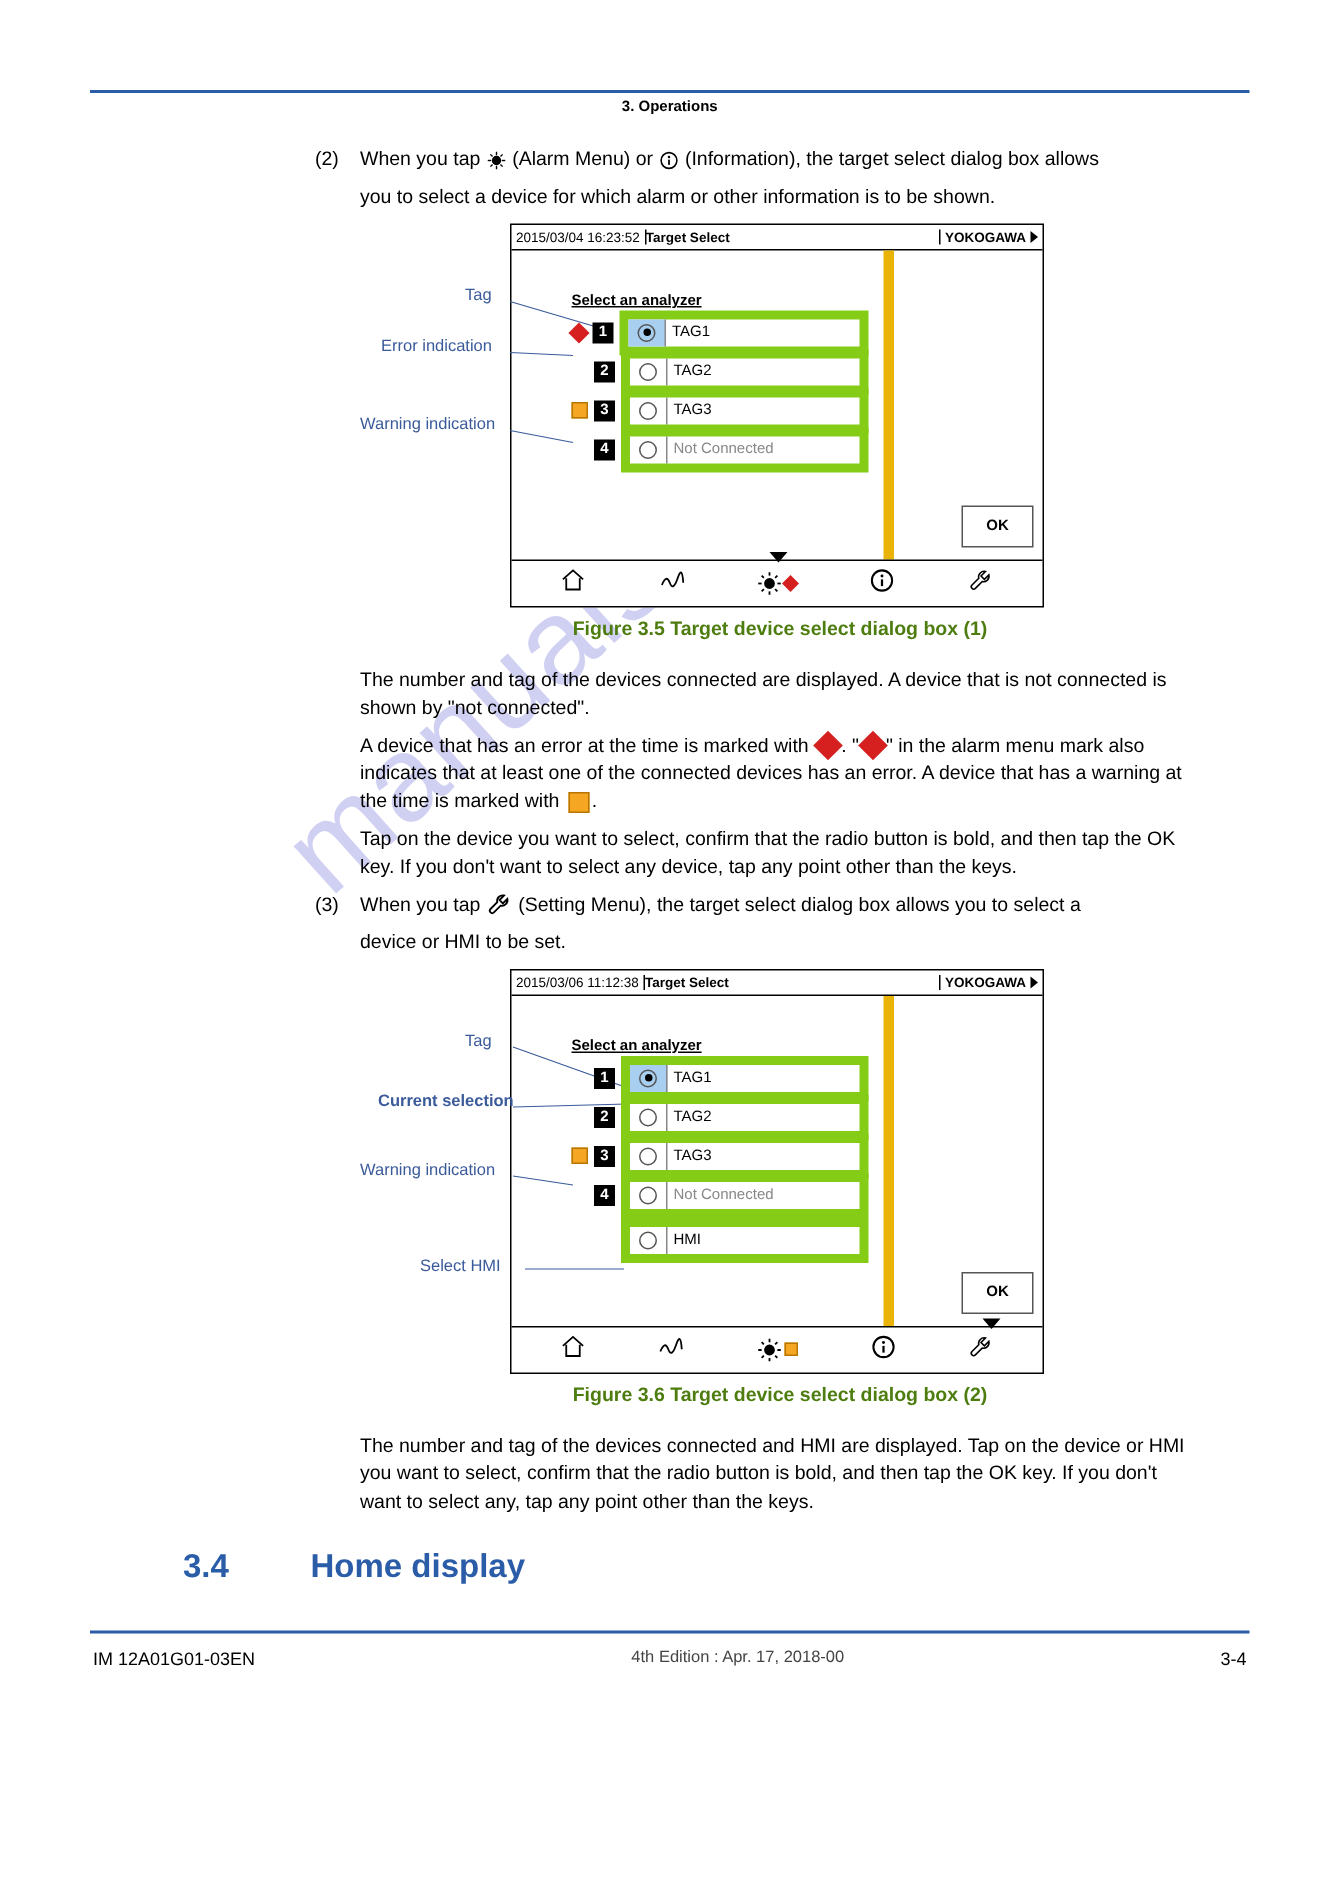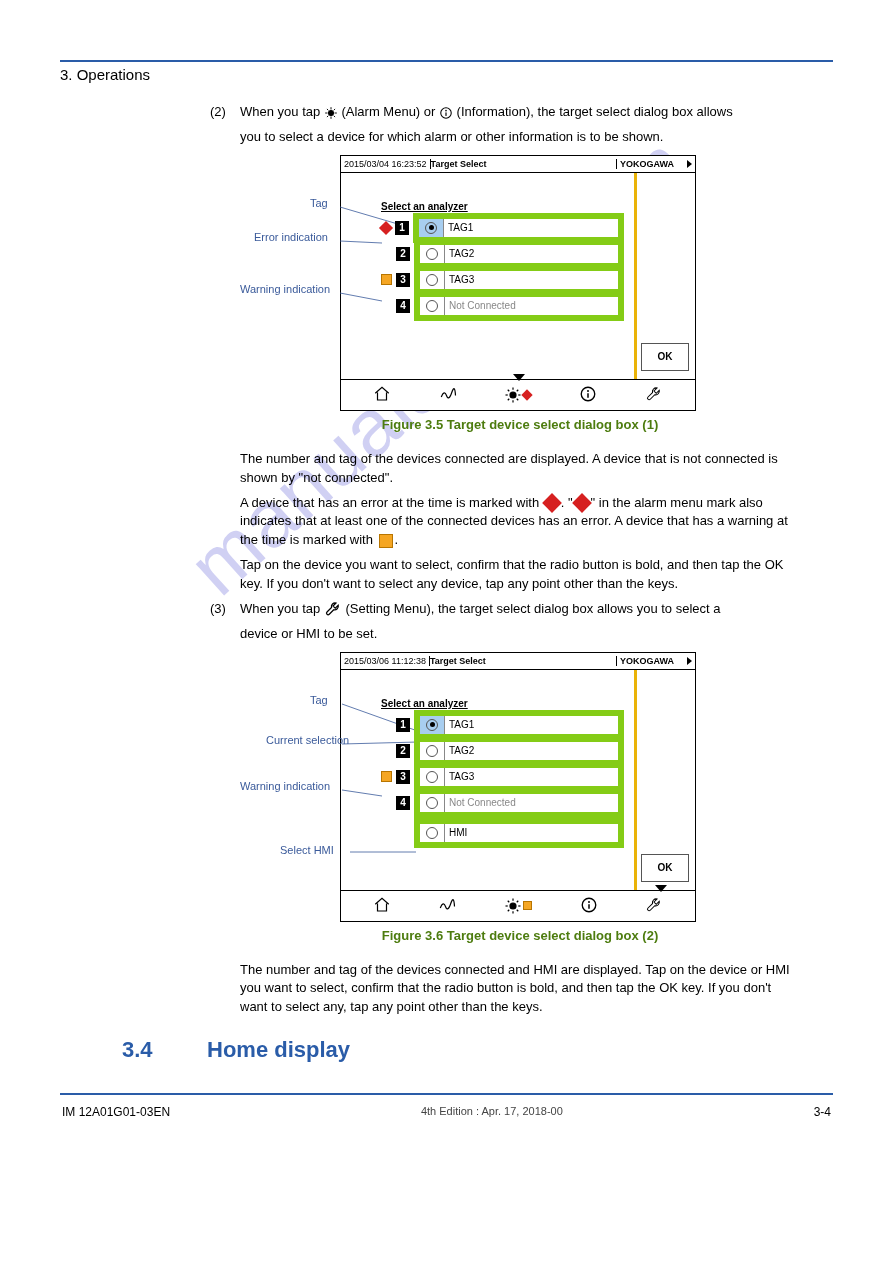--- a/index.html
+++ b/index.html
@@ -19,24 +19,25 @@
     border: none;
     border-top: 2px solid #2a5ca8;
     margin: 0 0 10px 0;
   }
   .hr-blue-bottom {
     border: none;
     border-top: 2px solid #2a5ca8;
     margin: 30px 0 10px 0;
   }
   .header-line {
-    text-align: left;
-    font-size: 15px;
+    text-align: center;
+    font-size: 10px;
     margin-top: -6px;
     margin-bottom: 20px;
+    font-weight: bold;
   }
   .para {
     margin: 6px 0;
     line-height: 1.45;
   }
   .indent {
     margin-left: 180px;
     margin-right: 40px;
   }
   .indent-num {
@@ -75,34 +76,35 @@
     font-size: 10px;
   }
   .screen-top {
     display: flex;
     border-bottom: 1px solid #000;
     height: 16px;
     align-items: center;
   }
   .ts { border-right: 1px solid #000; padding: 0 3px; font-size: 9px; text-align: center; }
   .title-bar { border-right: 1px solid #000; flex: 1; text-align: left; font-weight: bold; font-size: 9px; }
-  .brand { padding: 0 3px; font-weight: bold; font-size: 9px; display:flex; align-items:center; gap:12px;}
+  .brand { padding: 0 3px; font-weight: bold; font-size: 9px; display:flex; align-items:center; gap:2px;}
   .screen-body {
     display: flex;
     height: 206px;
   }
   .body-left {
     flex: 1;
     padding: 28px 10px 8px 40px;
     position: relative;
   }
   .body-right {
     width: 58px;
-    border-left: 3px solid #eab308;
+    border-left: 7px solid #eab308;
     position: relative;
+    padding-left: 41px;
   }
   .ok-btn {
     position: absolute;
     bottom: 8px;
     right: 6px;
     width: 46px;
     height: 26px;
     border: 1px solid #555;
     text-align: center;
     line-height: 26px;
@@ -396,21 +398,21 @@
             </svg>
       </span>
       <span> (Setting Menu), the target select dialog box allows you to select a</span>
     </span>
   </div>
   <div class="indent para">device or HMI to be set.</div>
 
   <div class="figure-block">
     <div class="callouts">
       <div class="callout" style="top:42px;left:80px;">Tag</div>
-      <div class="callout" style="top:82px;left:36px;">Current selection</div>
+      <div class="callout" style="top:82px;left:22px;font-weight:bold;">Current selection</div>
       <div class="callout" style="top:128px;left:10px;">Warning indication</div>
       <div class="callout" style="top:192px;left:50px;">Select HMI</div>
     </div>
     <svg style="position:absolute;left:-10px;top:0;width:100px;height:220px;pointer-events:none">
       <line x1="12" y1="52" x2="96" y2="82" stroke="#3a5a9a" stroke-width="0.8"></line>
       <line x1="12" y1="92" x2="88" y2="90" stroke="#3a5a9a" stroke-width="0.8"></line>
       <line x1="12" y1="138" x2="52" y2="144" stroke="#3a5a9a" stroke-width="0.8"></line>
       <line x1="20" y1="200" x2="86" y2="200" stroke="#3a5a9a" stroke-width="0.8"></line>
     </svg>
     <div class="screen">

